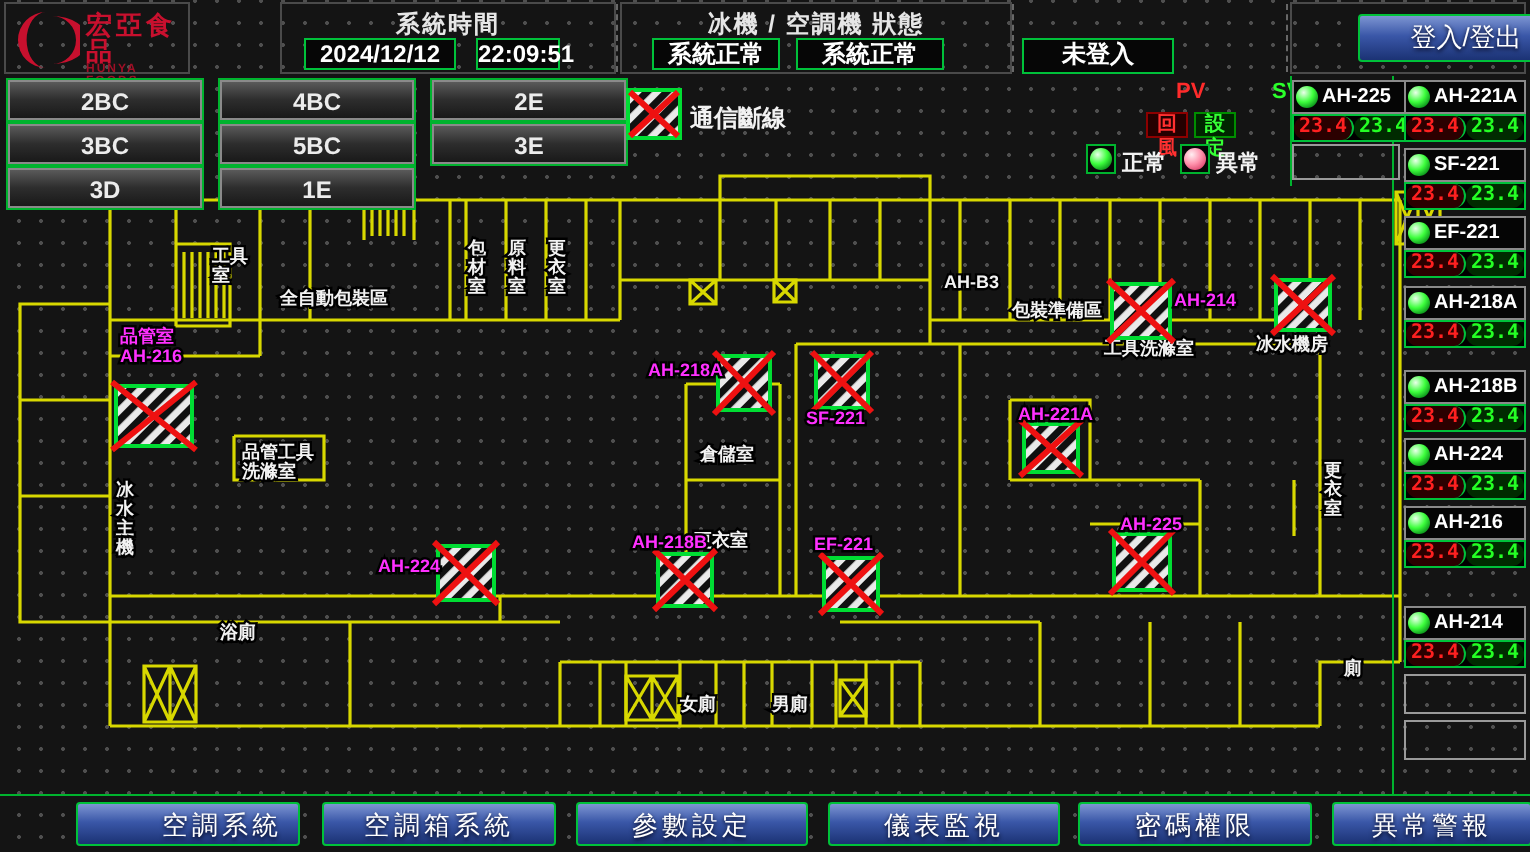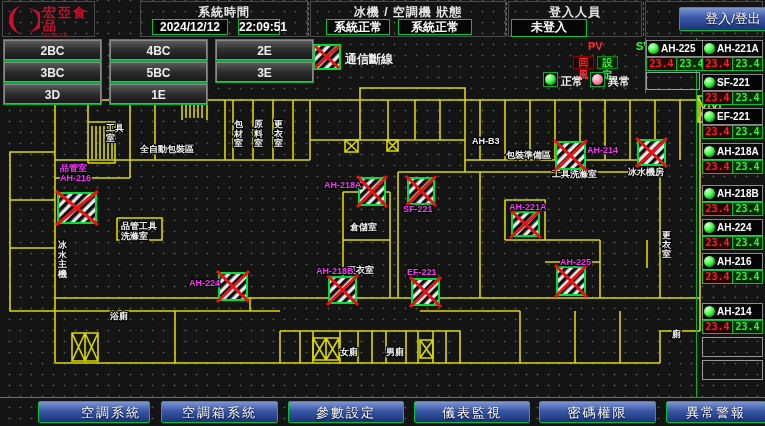--- a/index.html
+++ b/index.html
@@ -39,21 +39,21 @@
   .chip.sv{color:#35ff35;background:#002500;border:1px solid #008d00;}
   .led{display:inline-block;width:11px;height:11px;border-radius:50%;
     background:radial-gradient(circle at 35% 30%,#eaffea,#3dff3d 45%,#0b8f1b 80%,#064d10);}
   .led.pink{background:radial-gradient(circle at 35% 30%,#ffeef2,#ff93ad 45%,#e04b72 80%,#7c1130);}
   .led-cell{position:absolute;width:15px;height:15px;border:1px solid #00b32e;background:#050505;display:flex;align-items:center;justify-content:center;}
   
   .unit-label{position:absolute;height:17px;background:#050505;border:1px solid #8a8a8a;
     display:flex;align-items:center;gap:2px;padding-left:1px;cursor:pointer;}
   .unit-label .nm{font-size:10px;font-weight:bold;color:#fff;white-space:nowrap;letter-spacing:0;}
   .unit-vals{position:absolute;height:14px;background:#000;border:1px solid #00c13a;display:flex;}
-  .seg{flex:1;font-family:"DejaVu Sans Mono",monospace;font-size:10px;font-weight:bold;text-align:center;line-height:12px;}
+  .seg{flex:1;font-family:"DejaVu Sans Mono",monospace;font-size:10px;font-weight:bold;text-align:center;line-height:12px;border-radius:6px;}
   .seg.pv{color:#ff2020;background:#2b0000;border-right:1px solid #00c13a;}
   .seg.sv{color:#24ff24;background:#002b00;}
   .empty-box{position:absolute;border:1px solid #9a9a9a;background:transparent;}
   .gline{position:absolute;background:#00b32e;}
   
   .nav-btn{height:22px;font-size:13px;line-height:20px;letter-spacing:2px;}
   svg text{font-family:"Liberation Sans",sans-serif;}
 </style>
 </head>
 <body>
@@ -227,23 +227,20 @@
   <div class="field" style="left:238px;top:19px;width:42px;height:16px;">22:09:51</div>
 
   <div class="vsep" style="left:308px;"></div>
   <div class="hdr-box" style="left:310px;top:1px;width:196px;height:36px;">
     <div class="hdr-label">冰機 / 空調機 狀態</div>
   </div>
   <div class="field" style="left:326px;top:19px;width:64px;height:16px;">系統正常</div>
   <div class="field" style="left:398px;top:19px;width:74px;height:16px;">系統正常</div>
 
   <div class="vsep" style="left:506px;"></div>
-  <div class="hdr-box" style="left:508px;top:1px;width:134px;height:36px;">
-    <div class="hdr-label">登入人員</div>
-  </div>
   <div class="field" style="left:511px;top:19px;width:76px;height:18px;">未登入</div>
 
   <div class="vsep" style="left:643px;"></div>
   <div class="hdr-box" style="left:645px;top:1px;width:118px;height:36px;"></div>
   <button class="blue-btn" style="left:649px;top:7px;width:108px;height:24px;font-size:13px;">登入/登出</button>
 
   <div id="floor-buttons">
       <button class="floor-btn" style="left: 4px; top: 40px;">2BC</button>
       <button class="floor-btn" style="left: 110px; top: 40px;">4BC</button>
       <button class="floor-btn" style="left: 216px; top: 40px;">2E</button>

